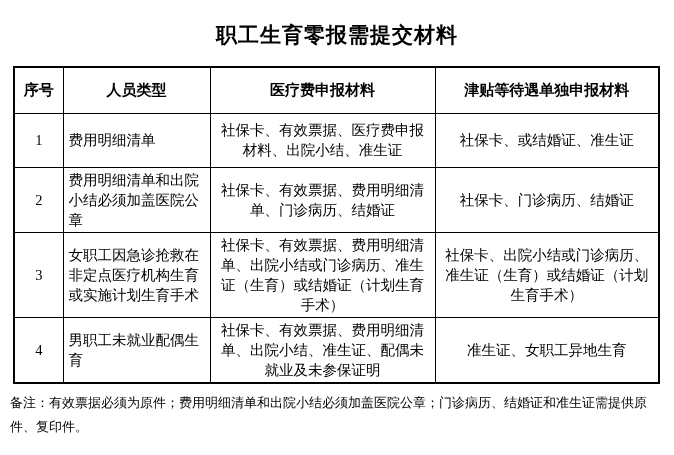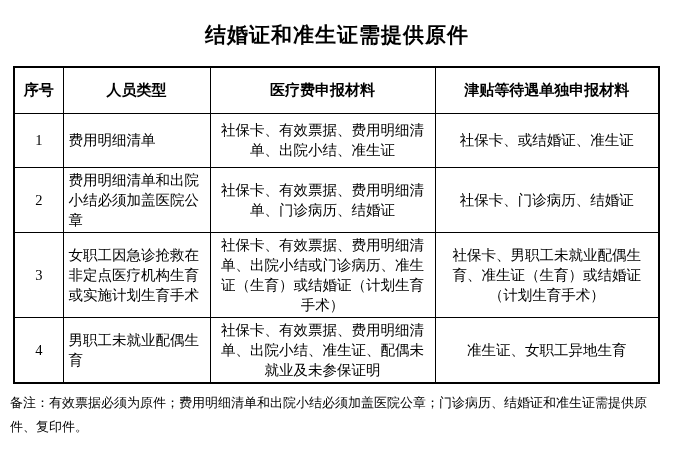--- a/index.html
+++ b/index.html
@@ -63,55 +63,55 @@
     line-height: 24px;
     color: #000000;
     word-break: break-all;
   }
 </style>
 </head>
 <body>
 
 <div class="page">
 
-  <div class="title">结婚证和准生证需提供原件</div>
+  <div class="title">职工生育零报需提交材料</div>
 
   <table class="main-table">
     <colgroup>
       <col style="width:49px">
       <col style="width:147px">
       <col style="width:225px">
       <col style="width:224px">
     </colgroup>
     <thead>
       <tr class="row-head">
         <th>序号</th>
         <th>人员类型</th>
         <th>医疗费申报材料</th>
         <th>津贴等待遇单独申报材料</th>
       </tr>
     </thead>
     <tbody>
       <tr class="row-1">
         <td class="c-no">1</td>
         <td class="c-type">费用明细清单</td>
-        <td class="c-medical">社保卡、有效票据、费用明细清单、出院小结、准生证</td>
+        <td class="c-medical">社保卡、有效票据、医疗费申报材料、出院小结、准生证</td>
         <td class="c-subsidy">社保卡、或结婚证、准生证</td>
       </tr>
       <tr class="row-2">
         <td class="c-no">2</td>
         <td class="c-type">费用明细清单和出院小结必须加盖医院公章</td>
         <td class="c-medical">社保卡、有效票据、费用明细清单、门诊病历、结婚证</td>
         <td class="c-subsidy">社保卡、门诊病历、结婚证</td>
       </tr>
       <tr class="row-3">
         <td class="c-no">3</td>
         <td class="c-type">女职工因急诊抢救在非定点医疗机构生育或实施计划生育手术</td>
         <td class="c-medical">社保卡、有效票据、费用明细清单、出院小结或门诊病历、准生证（生育）或结婚证（计划生育手术）</td>
-        <td class="c-subsidy">社保卡、男职工未就业配偶生育、准生证（生育）或结婚证（计划生育手术）</td>
+        <td class="c-subsidy">社保卡、出院小结或门诊病历、准生证（生育）或结婚证（计划生育手术）</td>
       </tr>
       <tr class="row-4">
         <td class="c-no">4</td>
         <td class="c-type">男职工未就业配偶生育</td>
         <td class="c-medical">社保卡、有效票据、费用明细清单、出院小结、准生证、配偶未就业及未参保证明</td>
         <td class="c-subsidy">准生证、女职工异地生育</td>
       </tr>
     </tbody>
   </table>
 

